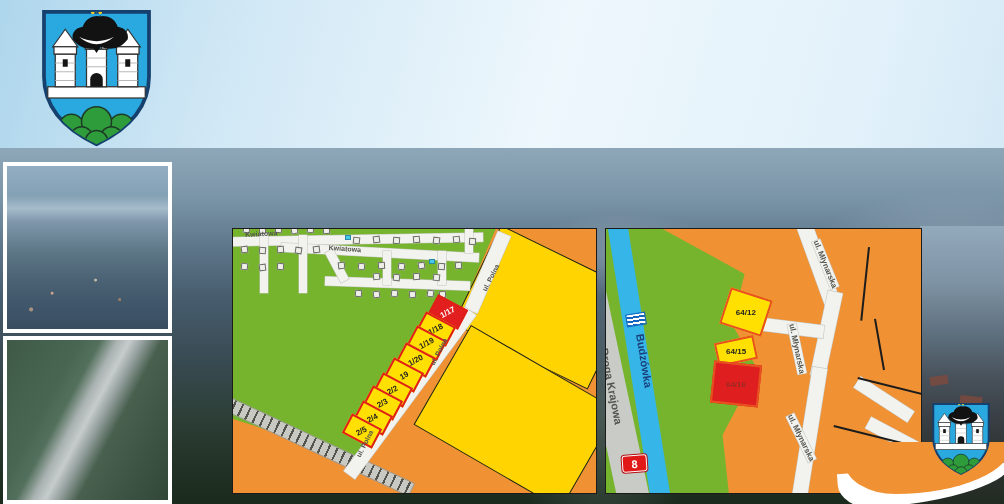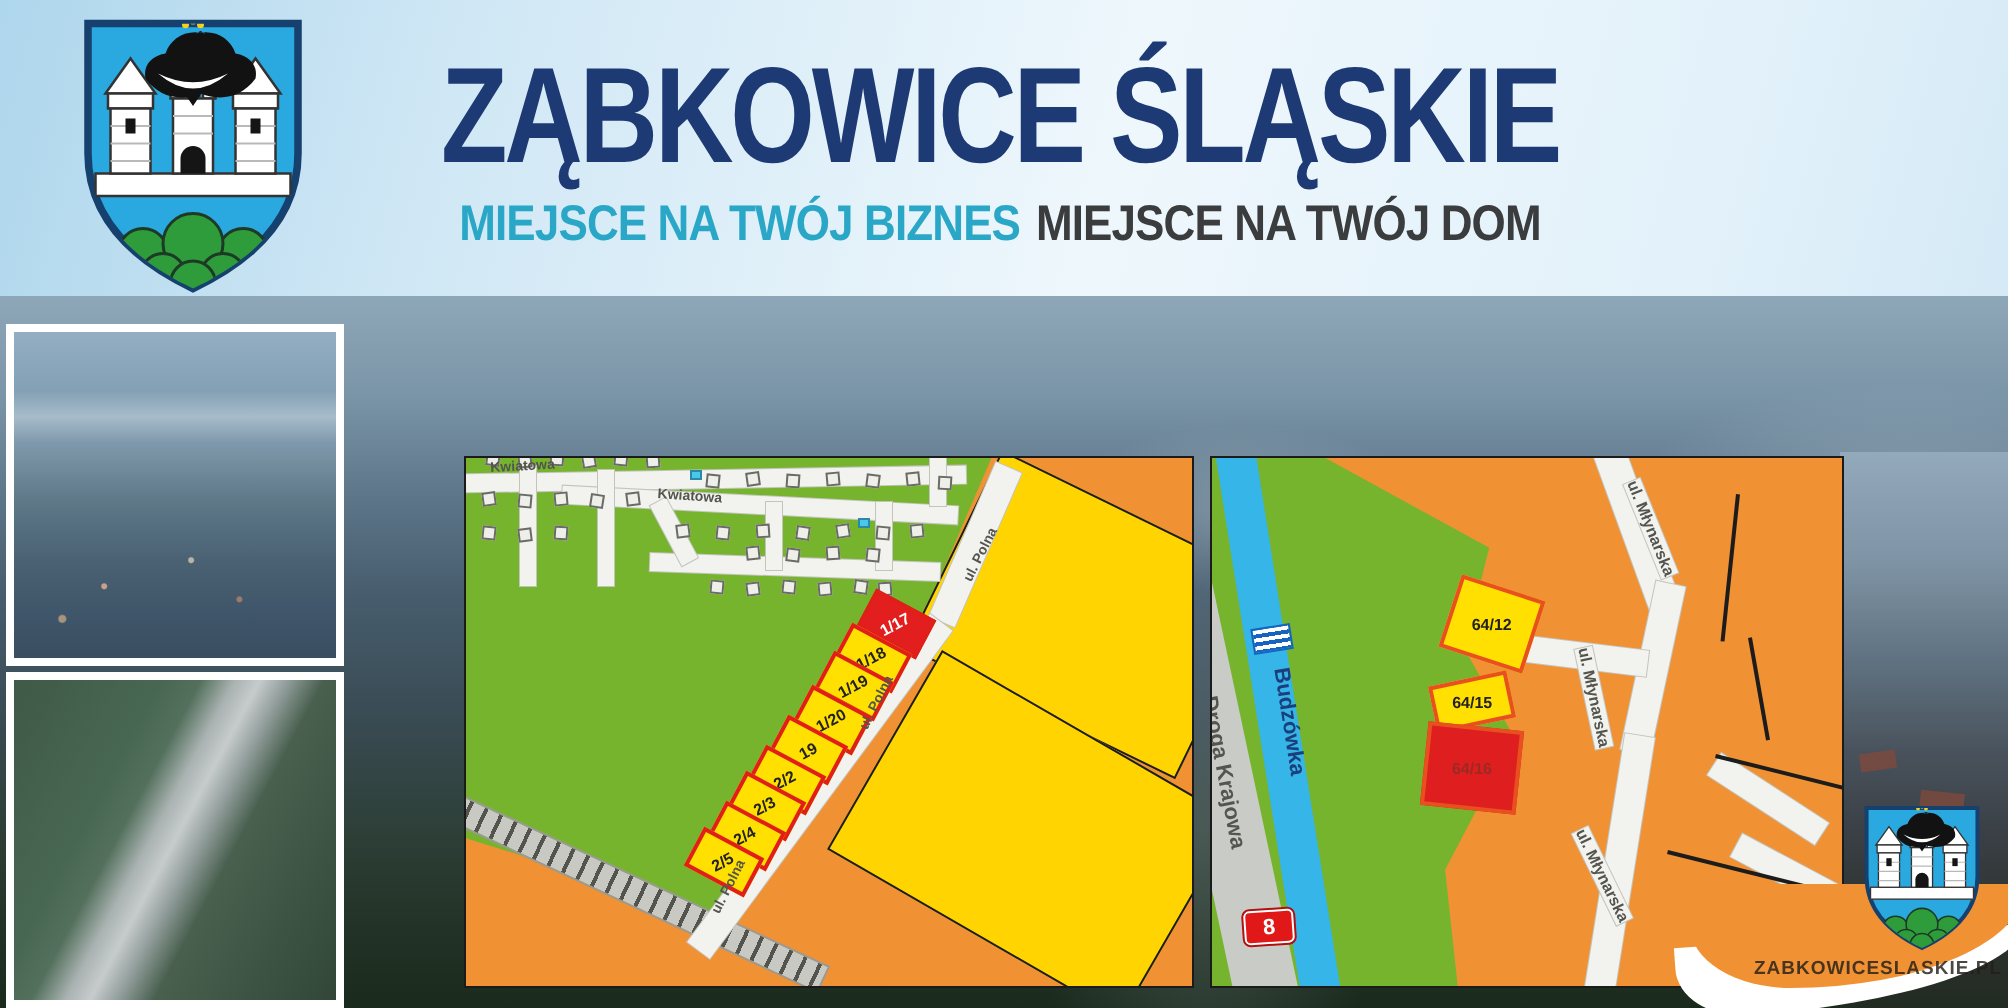--- a/index.html
+++ b/index.html
@@ -162,26 +162,20 @@
     <div class="roof" style="left:22px;top:196px;width:16px;height:8px;transform:rotate(-4deg)"></div>
   </div>
 
   <div id="photo1" class="photo"></div>
   <div id="photo2" class="photo"></div>
 
   <svg class="crest" style="left:34px;top:4px" width="125" height="148">
       <use href="#crest-sym"></use>
     </svg>
 
-  <div id="header">
-    <div id="title">ZĄBKOWICE ŚLĄSKIE</div>
-    <div id="subtitle">
-      <span class="biz">MIEJSCE NA TWÓJ BIZNES</span><span class="dom">MIEJSCE NA TWÓJ DOM</span>
-    </div>
-  </div>
 
 
   <div id="left-map" class="map">
     <div id="lm-orange"></div>
     <div class="bigplot" style="left:268px;top:-4px;width:150px;height:110px;transform:rotate(26deg)"></div>
     <div class="bigplot" style="left:238px;top:96px;width:170px;height:115px;transform:rotate(30deg)"></div>
     <div id="lm-housing"></div>
 
     <div class="street" style="left:0;top:6px;width:250px;height:9px;transform:rotate(-1deg)"></div>
     <div class="street" style="left:48px;top:19px;width:198px;height:9px;transform:rotate(3deg)"></div>
@@ -314,15 +308,14 @@
         <div class="rlabel street" style="left: 190px; top: 94px; transform: rotate(78deg);">ul. Młynarska</div>
         <div class="rlabel street" style="left: 188px; top: 184px; transform: rotate(64deg);">ul. Młynarska</div>
       </div>
   </div>
 
   <div id="swoosh-white"></div>
   <div id="swoosh-orange"></div>
   <svg class="crest" style="left:928px;top:400px" width="66" height="78">
       <use href="#crest-sym"></use>
     </svg>
-  <div id="watermark">ZABKOWICESLASKIE.PL</div>
 
 </div>
 
 </body></html>

